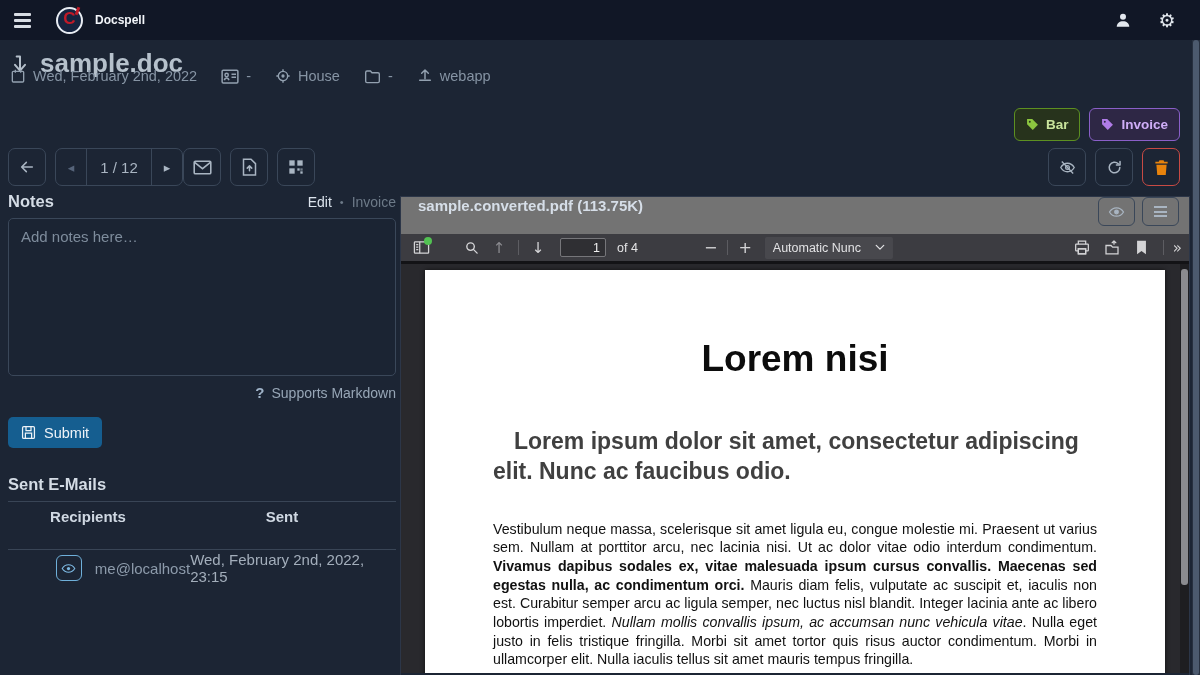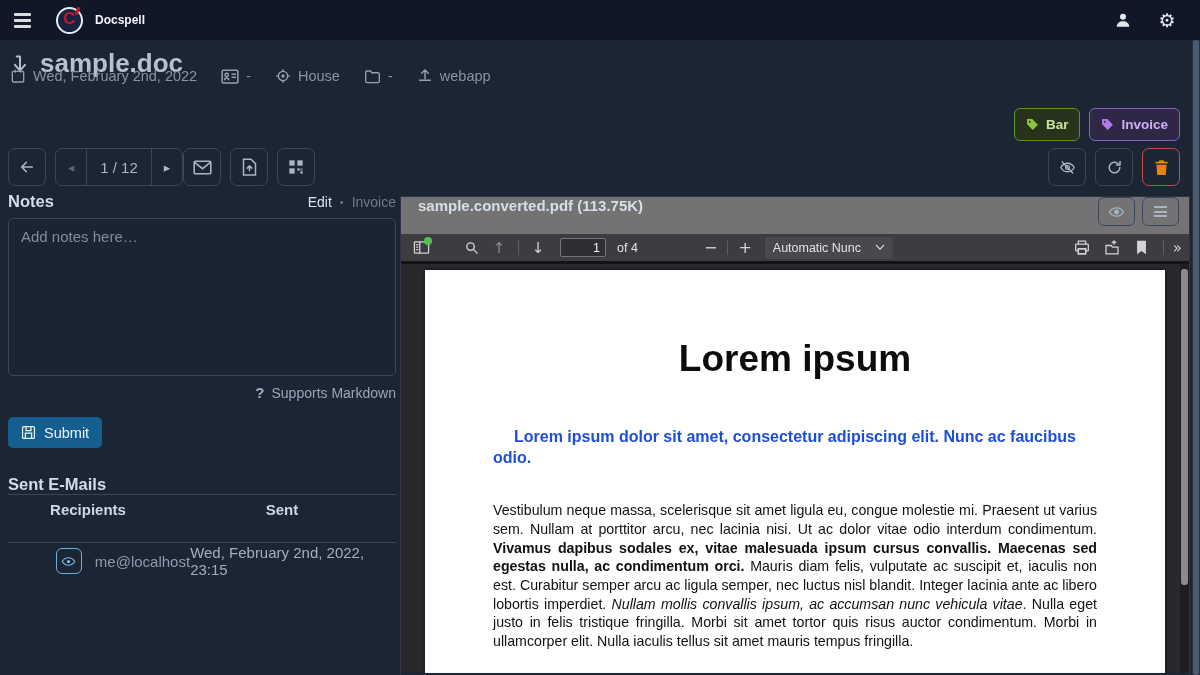--- a/index.html
+++ b/index.html
@@ -69,21 +69,21 @@
   .notes-area { margin-top:7px; width:100%; height:158px; background:#1b2433; border:1px solid #3a4759;
                 border-radius:5px; resize:none; padding:9px 12px; font-family:"Liberation Sans",sans-serif;
                 font-size:15px; color:#8593a3; position:relative; }
   .notes-area::placeholder { color:#7e8c9c; }
   .md-hint { margin-top:4px; text-align:right; font-size:14px; color:#97a6b6; display:flex; justify-content:flex-end; align-items:center; gap:7px; }
   .md-q { font-weight:bold; font-size:15px; color:#9fb3c8; }
   .submit-btn { margin-top:16px; height:31px; padding:0 13px; background:#155e90; border:none; border-radius:5px;
                 color:#eef3f8; font-size:14.5px; display:flex; align-items:center; gap:8px; cursor:pointer;
                 font-family:"Liberation Sans",sans-serif; }
   .sent-head { margin-top:27px; font-size:16.5px; font-weight:bold; color:#d4dce5;
-               border-bottom:1px solid #394556; }
+               border-bottom:1px solid #394556; padding-bottom:7px; }
   .sent-table { width:100%; margin-top:0; }
   .sent-cols { display:flex; border-bottom:1px solid #394556; padding:6px 0 24px 0; }
   .sent-cols .c1 { width:160px; text-align:center; font-weight:bold; font-size:15px; color:#cfd8e2; }
   .sent-cols .c2 { flex:1; text-align:center; font-weight:bold; font-size:15px; color:#cfd8e2; }
   .sent-row { display:flex; align-items:center; margin-top:1px;padding-left:48px; }
   .eye-btn { width:28px; height:26px; border:1px solid #6fb0da; border-radius:6px; background:transparent;
              color:#7db9e2; display:flex; align-items:center; justify-content:center; cursor:pointer; }
   .sent-rcpt { margin-left:13px; font-size:15px; color:#8d9bab; }
   .sent-date { margin-left:auto; margin-right:8px; font-size:15px; color:#a3aebb; }
 
@@ -114,21 +114,21 @@
   .zoom-glyph { font-size:16px; cursor:pointer; padding:0 7px; font-family:"DejaVu Sans",sans-serif; }
   .zoom-select { height:22px; margin-left:6px; background:#48484d; border-radius:2px; display:flex; align-items:center;
                  padding:0 8px; font-size:12.5px; color:#e2e2e4; gap:14px; cursor:pointer; }
   .pj-right { margin-left:auto; display:flex; align-items:center; gap:6px; margin-right:8px; }
   .dbl-chevron { font-family:"DejaVu Sans",sans-serif; font-size:15px; letter-spacing:-1px; cursor:pointer; }
 
   .pdf-viewer { position:relative; height:409px; background:#29292d; overflow:hidden; }
   .pdf-page { width:740px; margin:6px auto 0 auto; background:#ffffff; min-height:900px;
               box-shadow:0 0 4px rgba(0,0,0,0.65); padding-top:68px; }
   .pdf-page h1 { text-align:center; font-size:37px; color:#0c0c0c; letter-spacing:0px; }
-  .pdf-page h2 { margin:46px 68px 0 68px; font-size:16px; line-height:1.32; color:#1d4ed8; text-indent:21px; }
+  .pdf-page h2 { margin:46px 68px 0 68px; font-size:23px; line-height:1.32; color:#404040; text-indent:21px; }
   .pdf-page p  { margin:33px 68px 0 68px; font-size:14.2px; line-height:1.315; color:#111;
                  text-align:justify; }
   .pdf-scrollbar { position:absolute; top:0; right:0; width:9px; height:100%; background:#1e1e21; }
   .pdf-scrollbar .thumb { position:absolute; top:5px; left:1px; width:7px; height:316px; background:#8b8b8f; border-radius:3px; }
 
   svg { display:block; }
 </style>
 </head>
 <body>
 
@@ -393,21 +393,21 @@
             <path d="M1.5 1h13v20l-6.5-5L1.5 21z"></path>
           </svg>
       </div>
       <div class="pj-divider"></div>
       <span class="dbl-chevron">»</span>
     </div>
   </div>
 
   <div class="pdf-viewer">
     <div class="pdf-page">
-      <h1>Lorem ipsum</h1>
+      <h1>Lorem nisi</h1>
       <h2>Lorem ipsum dolor sit amet, consectetur adipiscing elit. Nunc ac faucibus odio.</h2>
       <p><span>Vestibulum neque massa, scelerisque sit amet ligula eu, congue molestie mi. Praesent ut varius sem. Nullam at porttitor arcu, nec lacinia nisi. Ut ac dolor vitae odio interdum condimentum. </span><span style="font-weight: bold;">Vivamus dapibus sodales ex, vitae malesuada ipsum cursus convallis. Maecenas sed egestas nulla, ac condimentum orci. </span><span>Mauris diam felis, vulputate ac suscipit et, iaculis non est. Curabitur semper arcu ac ligula semper, nec luctus nisl blandit. Integer lacinia ante ac libero lobortis imperdiet. </span><span style="font-style: italic;">Nullam mollis convallis ipsum, ac accumsan nunc vehicula vitae</span><span>. Nulla eget justo in felis tristique fringilla. Morbi sit amet tortor quis risus auctor condimentum. Morbi in ullamcorper elit. Nulla iaculis tellus sit amet mauris tempus fringilla.</span></p>
     </div>
     <div class="pdf-scrollbar">
         <div class="thumb"></div>
       </div>
   </div>
 </div>
 
 </body></html>

